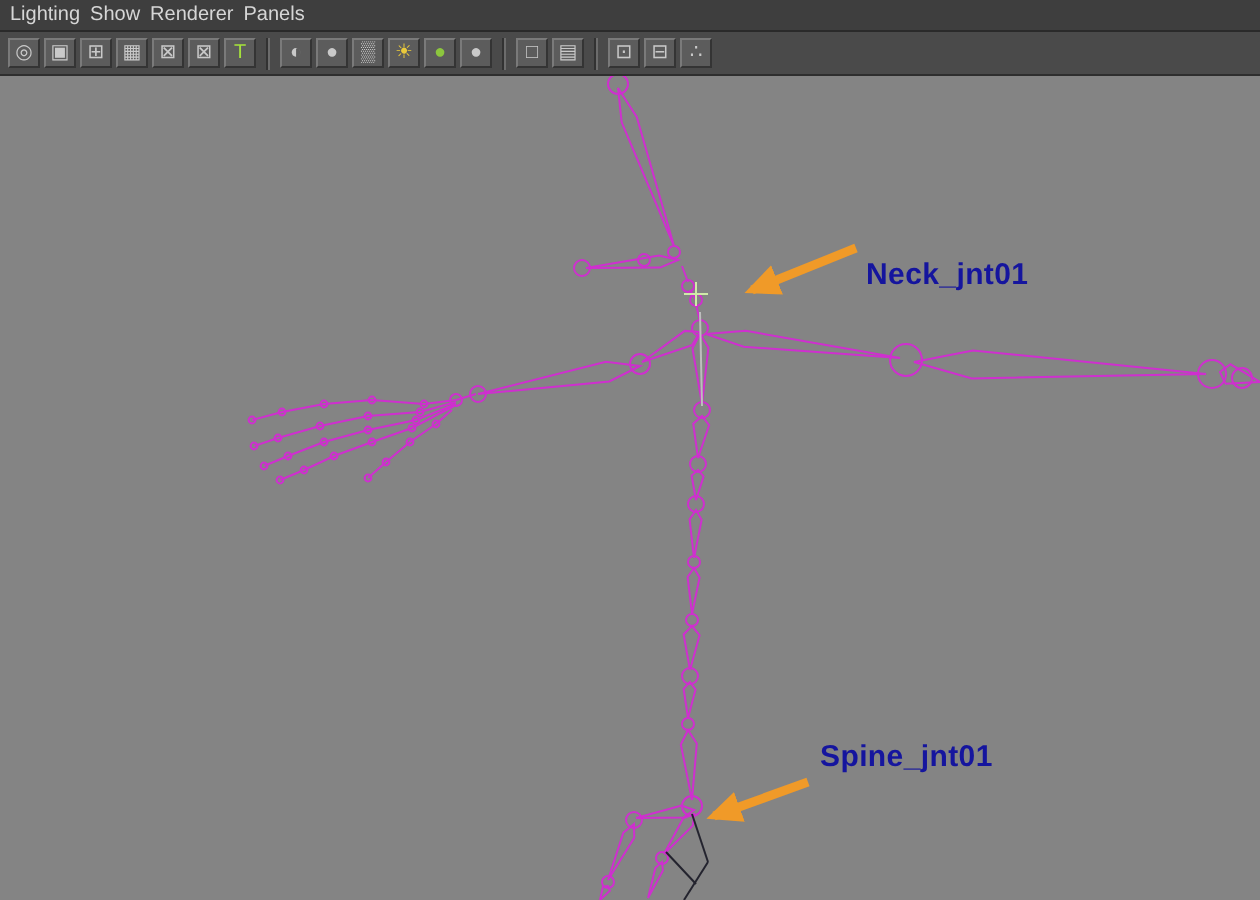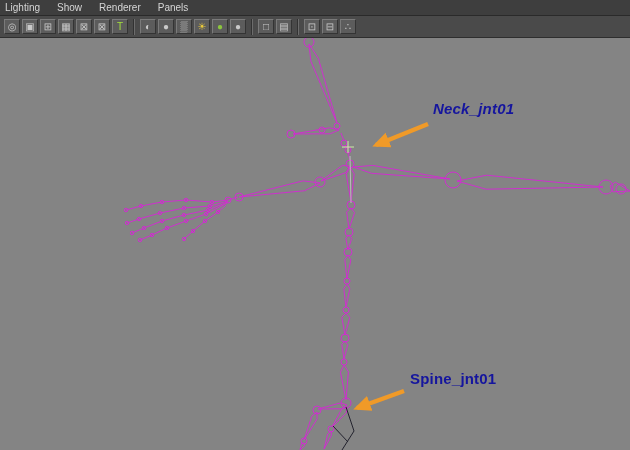--- a/index.html
+++ b/index.html
@@ -3,21 +3,21 @@
 <meta charset="utf-8">
 <style>
   html,body{margin:0;padding:0;}
   body{
     width:630px;height:450px;position:relative;overflow:hidden;
     font-family:"Liberation Sans",sans-serif;background:#848484;
   }
   .menubar{
     position:absolute;top:0;left:0;right:0;height:15px;
     background:#3e3e3e;border-bottom:1px solid #2a2a2a;
-    display:flex;align-items:center;gap:17px;padding:0 5px;z-index:3;
+    display:flex;align-items:center;gap:5px;padding:0 5px;z-index:3;
   }
   .menu-item{font-size:10px;color:#d6d6d6;cursor:default;line-height:15px;}
   .toolbar{
     position:absolute;top:16px;left:0;right:0;height:21px;
     background:#4a4a4a;border-bottom:1px solid #2e2e2e;
     display:flex;align-items:center;padding:0 3px;z-index:3;
   }
   .tb-icon{
     width:16px;height:15px;margin:0 1px;background:#5c5c5c;
     border:1px solid;border-color:#7a7a7a #343434 #343434 #7a7a7a;
@@ -163,14 +163,14 @@
     <span class="tb-icon" style="color: rgb(201, 201, 201);">●</span>
     <span class="tb-sep"></span>
     <span class="tb-icon">□</span>
     <span class="tb-icon">▤</span>
     <span class="tb-sep"></span>
     <span class="tb-icon">⊡</span>
     <span class="tb-icon">⊟</span>
     <span class="tb-icon">∴</span>
   </div>
 
-<div class="annotation-label" id="ann-0" style="left: 433px; top: 100px; font-style: italic;">Neck_jnt01</div>
+<div class="annotation-label" id="ann-0" style="left: 433px; top: 129px;">Neck_jnt01</div>
 <div class="annotation-label" id="ann-1" style="left: 410px; top: 370px; text-align: center;">Spine_jnt01</div>
 
 </body></html>

